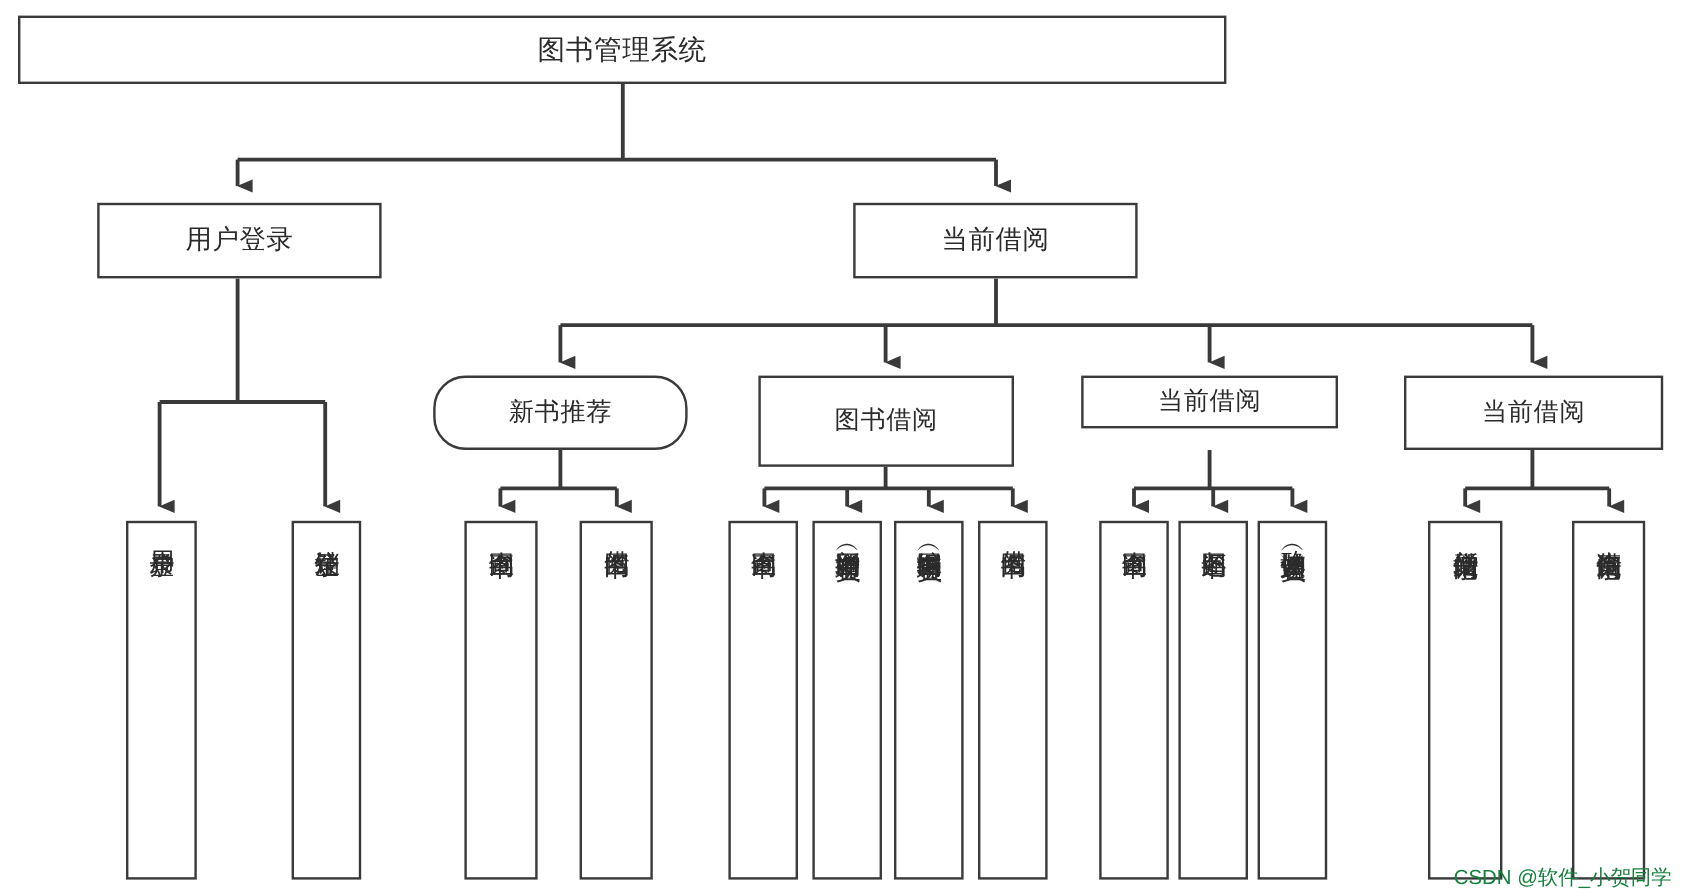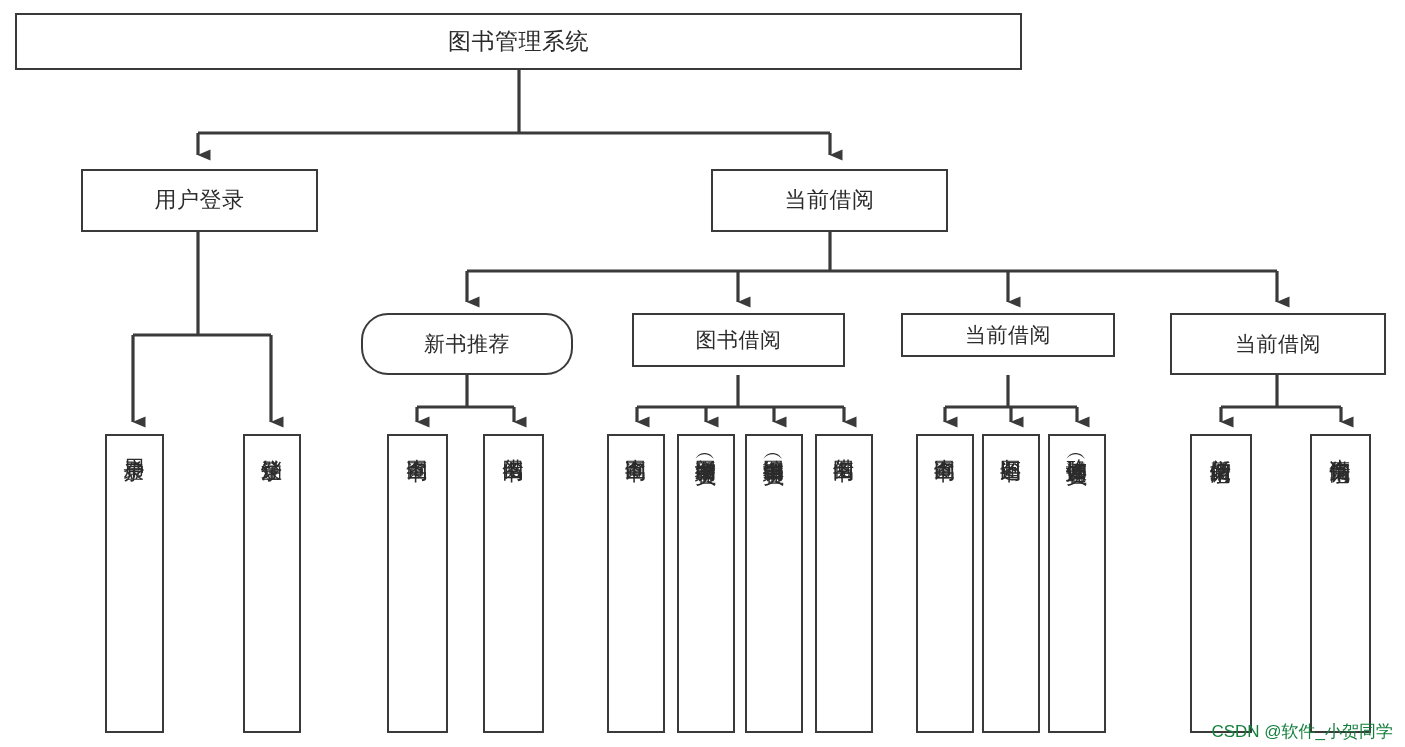--- a/index.html
+++ b/index.html
@@ -125,21 +125,21 @@
   <div class="node level2" style="left:81px; top:169px; width:237px; height:63px;">
     <span class="label">用户登录</span>
   </div>
   <div class="node level2" style="left:711px; top:169px; width:237px; height:63px;">
     <span class="label">当前借阅</span>
   </div>
 
   <div class="node level3" style="left:361px; top:313px; width:212px; height:62px;border-radius:27px;">
     <span class="label">新书推荐</span>
   </div>
-  <div class="node level3" style="left:632px; top:313px; width:213px; height:54px;">
+  <div class="node level3" style="left:632px; top:313px; width:213px; height:76px;">
     <span class="label">图书借阅</span>
   </div>
   <div class="node level3" style="left:901px; top:313px; width:214px; height:44px;">
     <span class="label">当前借阅</span>
   </div>
   <div class="node level3" style="left:1170px; top:313px; width:216px; height:62px;">
     <span class="label">当前借阅</span>
   </div>
 
   <div class="node leaf" style="left:105px; top:434px; width:59px; height:299px;">

